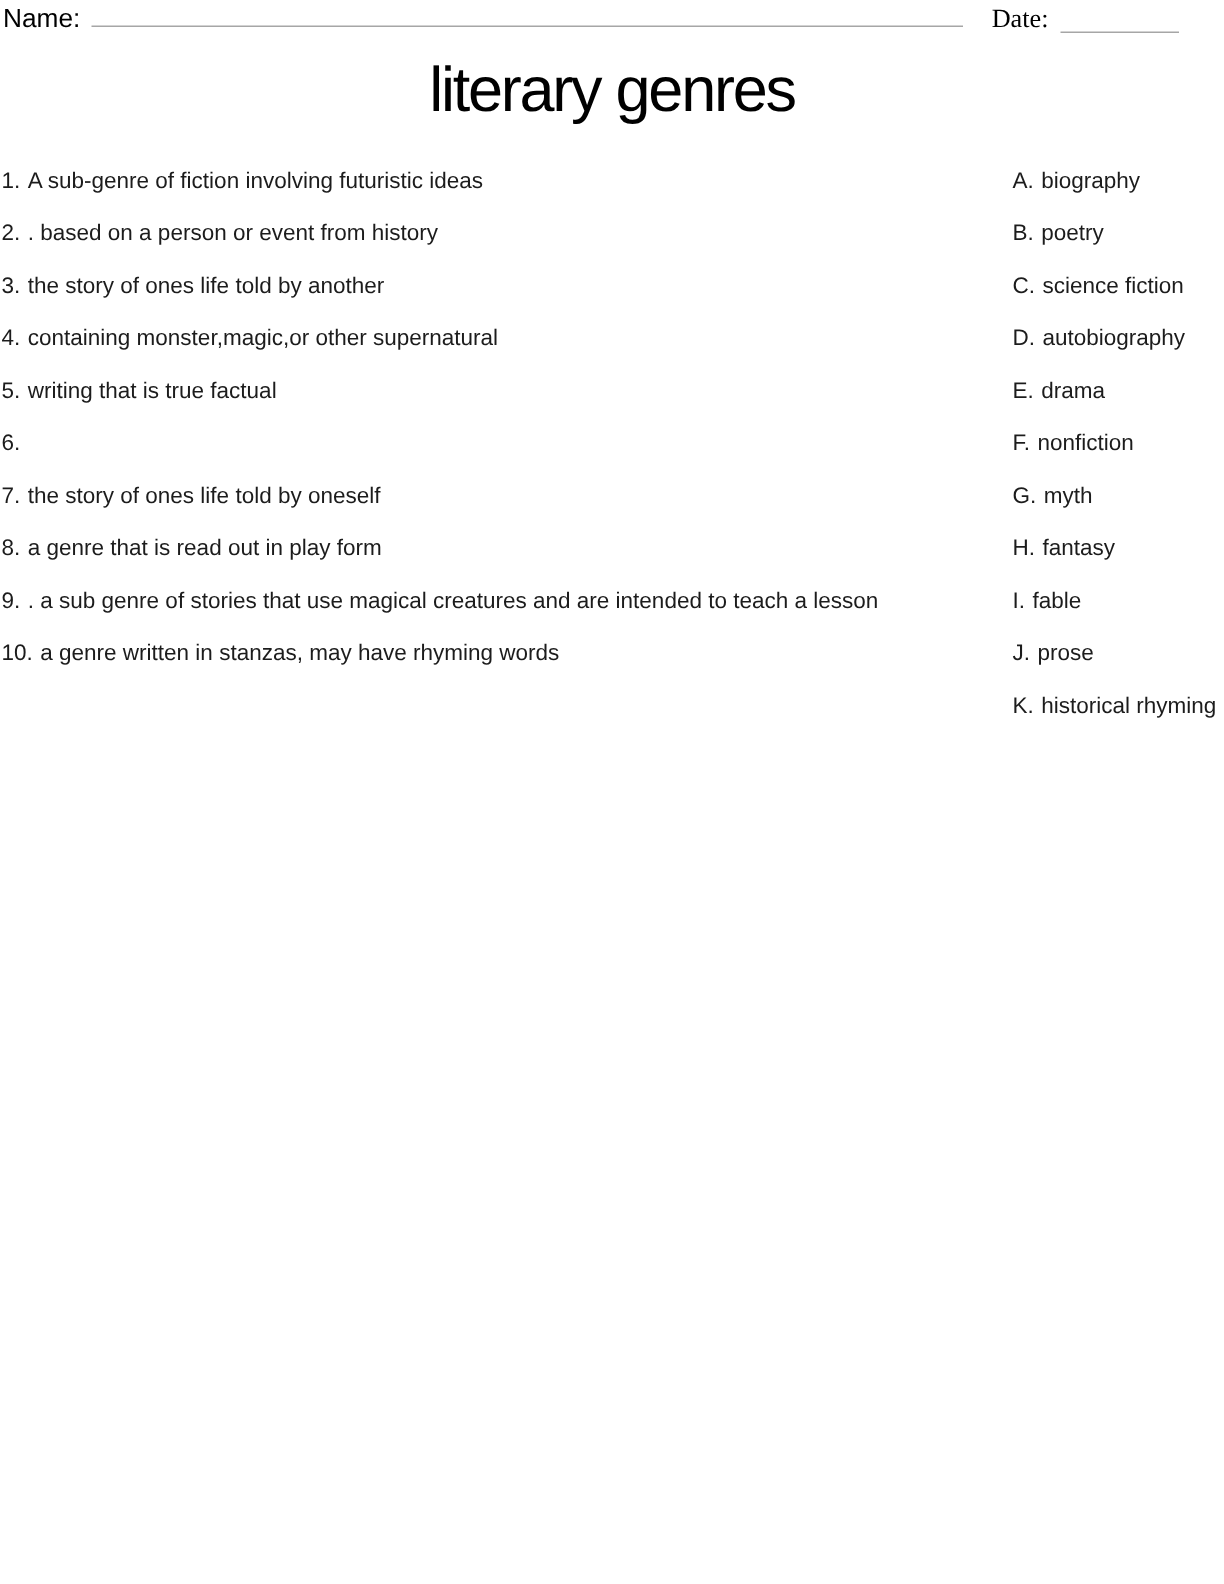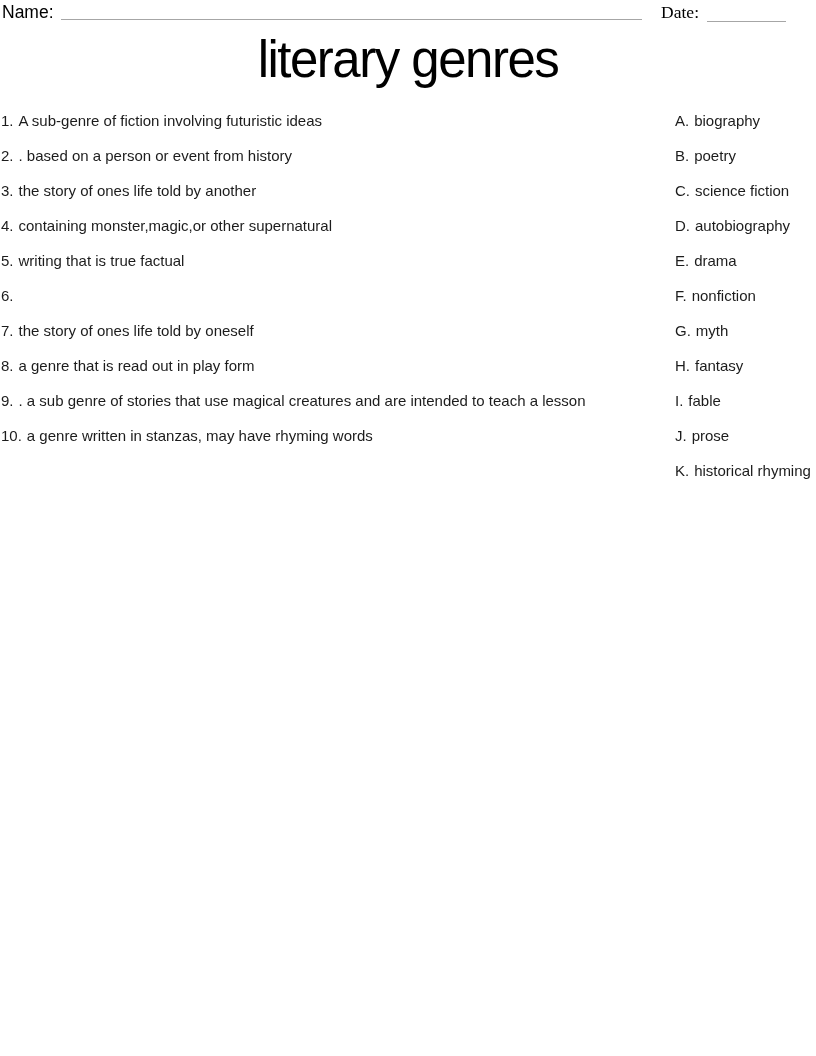--- a/index.html
+++ b/index.html
@@ -29,21 +29,21 @@
     align-items: flex-end;
     padding-left: 2px;
     padding-right: 30px;
     font-size: 17.5px;
     line-height: 20px;
     color: var(--heading);
   }
   .name-group {
     display: flex;
     flex: 1;
-    align-items: center;
+    align-items: flex-start;
   }
   .date-group {
     display: flex;
     align-items: flex-end;
     font-family: Liberation Serif, serif;
   }
   .rule {
     display: inline-block;
     border-bottom: 1.5px solid var(--rule);
     height: 16px;
@@ -54,21 +54,21 @@
     margin-right: 19px;
   }
   .date-rule {
     width: 79px;
     margin-left: 8px;
   }
   
   .title {
     margin: 5px 0 0 0;
     text-align: center;
-    font-size: 51px;
+    font-size: 42px;
     line-height: 66px;
     font-weight: normal;
     letter-spacing: -1.5px;
     color: var(--heading);
   }
   
   .matching {
     display: flex;
     margin-top: 10px;
     padding-left: 1px;

